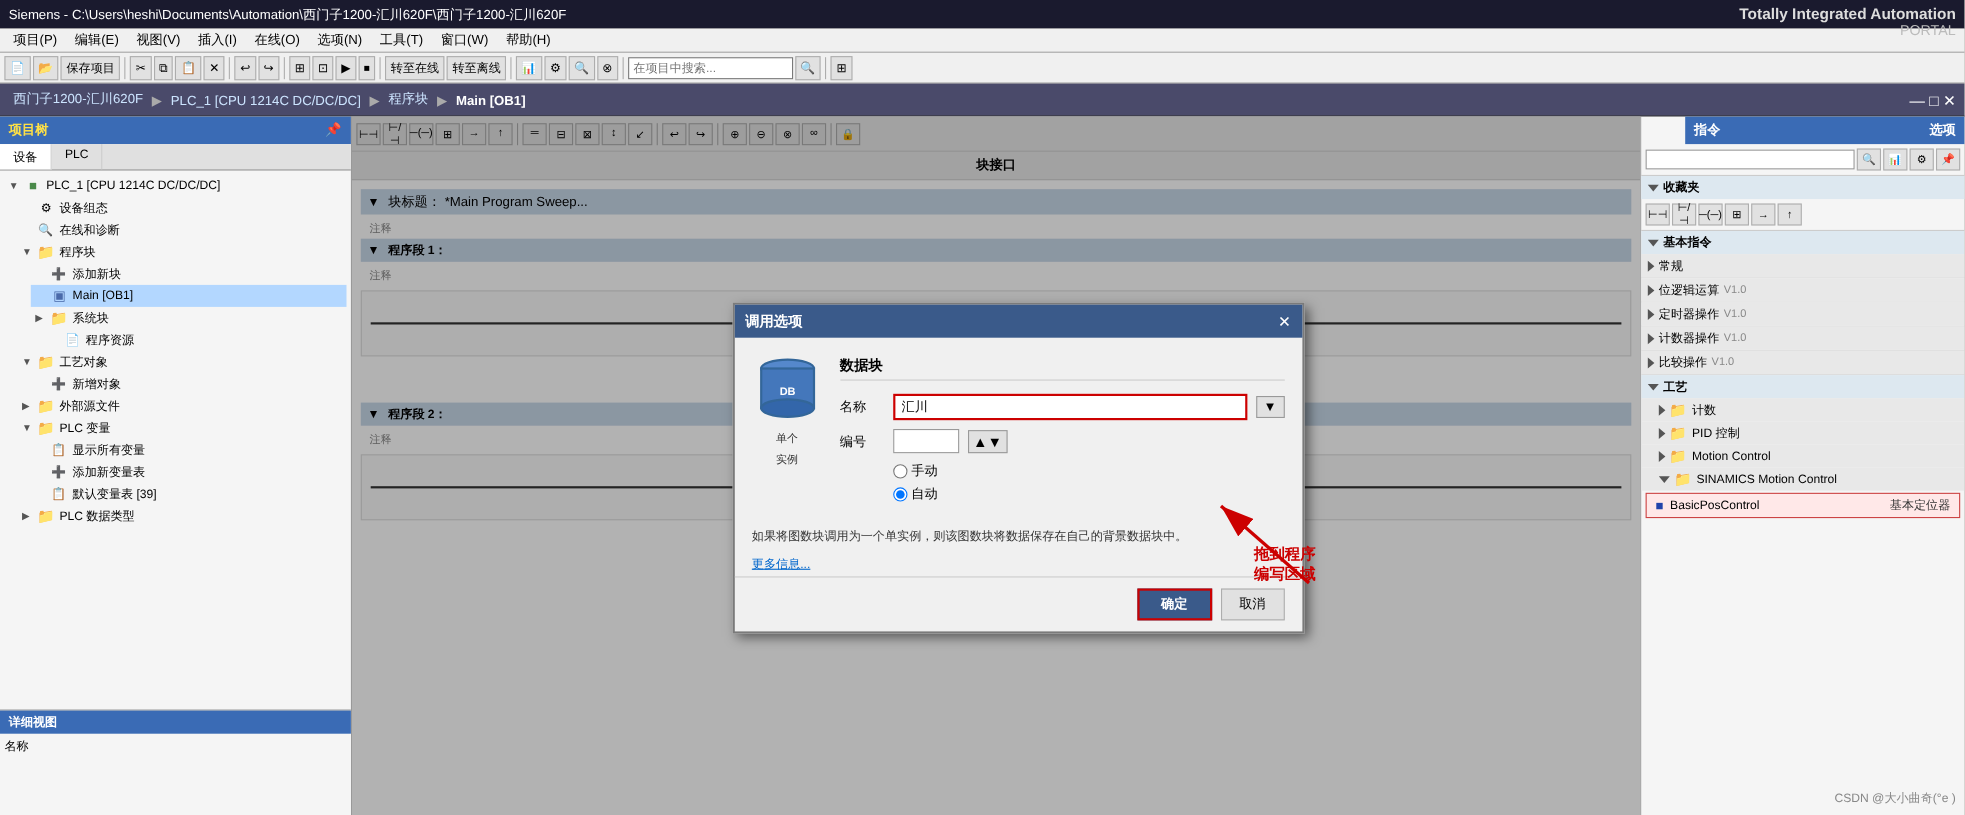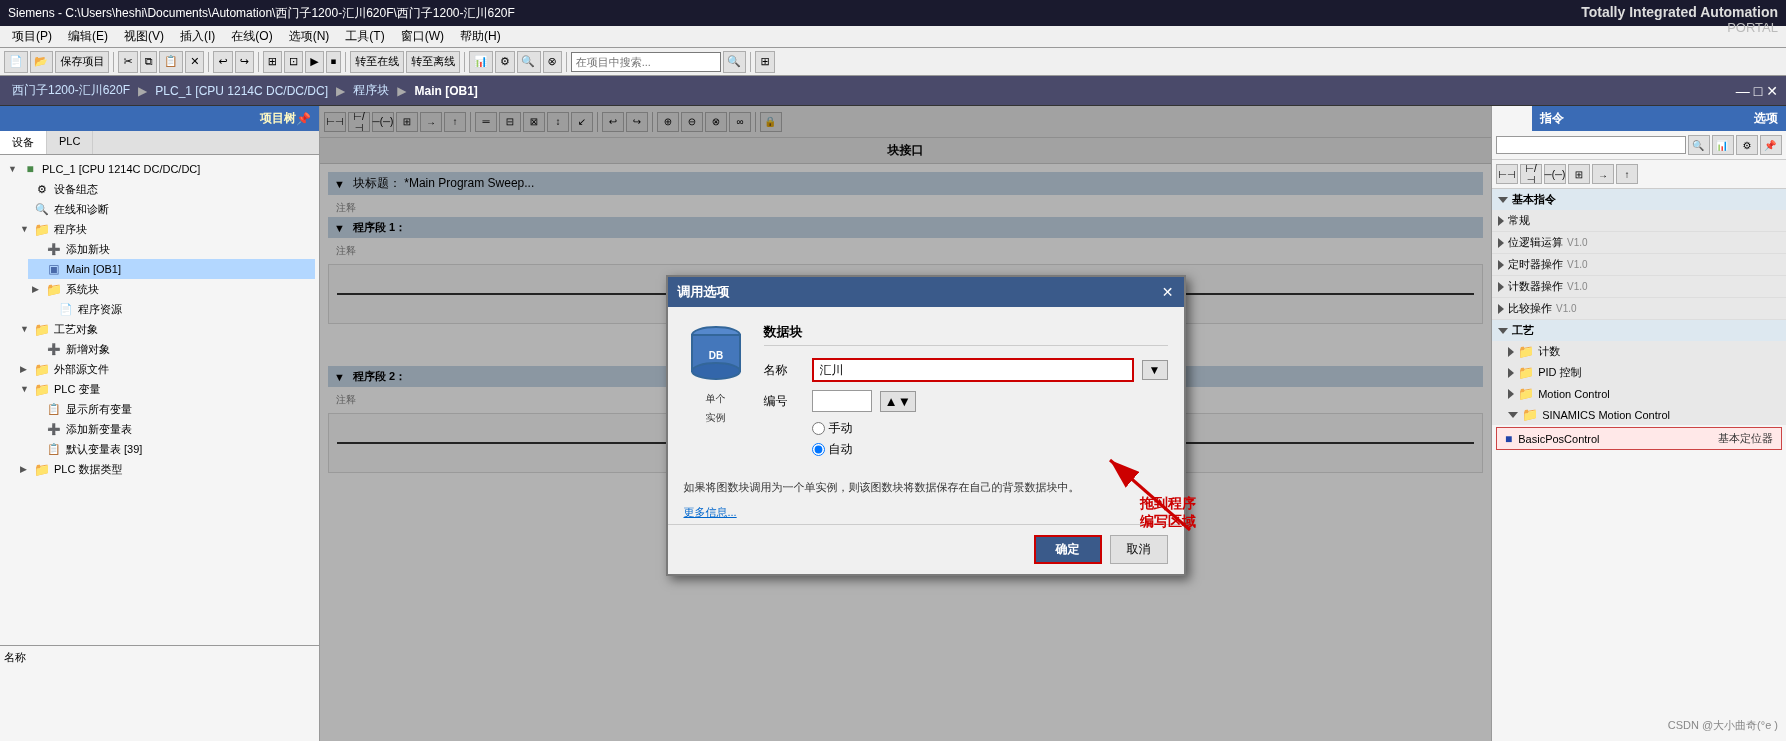--- a/index.html
+++ b/index.html
@@ -23,21 +23,21 @@
 
     
     .breadcrumb-bar { background: #4a4a6a; color: #fff; height: 30px; display: flex; align-items: center; padding: 0 8px; font-size: 12px; border-bottom: 1px solid #333; }
     .breadcrumb-bar span { margin: 0 4px; }
     .bc-arrow { color: #aaa; }
     .bc-controls { margin-left: auto; display: flex; gap: 4px; }
     .bc-ctrl-btn { background: none; border: none; color: white; cursor: pointer; font-size: 14px; }
 
     
     .panel-left { width: 320px; background: #f5f5f5; border-right: 1px solid #999; display: flex; flex-direction: column; }
-    .panel-header { background: #3a6bb5; color: #fef9c3; padding: 4px 8px; font-size: 12px; font-weight: bold; display: flex; align-items: center; justify-content: flex-end; }
+    .panel-header { background: #3a6bb5; color: #fde047; padding: 4px 8px; font-size: 12px; font-weight: bold; display: flex; align-items: center; justify-content: space-between; font-family: Liberation Mono, monospace; }
     .panel-tabs { background: #e0e0e0; border-bottom: 1px solid #999; display: flex; }
     .panel-tab { padding: 4px 12px; font-size: 11px; cursor: pointer; border-right: 1px solid #ccc; }
     .panel-tab.active { background: white; border-bottom: none; }
     .tree-content { flex: 1; overflow-y: auto; padding: 4px; }
     .tree-item { padding: 2px 4px; cursor: pointer; display: flex; align-items: center; gap: 4px; font-size: 11px; }
     .tree-item.selected { background: #b3d7ff; }
     .tree-arrow { font-size: 9px; color: #555; width: 10px; display: inline-block; }
     .tree-icon { width: 16px; height: 16px; display: inline-flex; align-items: center; justify-content: center; }
     .indent-1 { margin-left: 12px; }
     .indent-2 { margin-left: 24px; }
@@ -274,20 +274,23 @@
         <span>默认变量表 [39]</span>
       </div>
       <div class="tree-item indent-1">
         <span class="tree-arrow">▶</span>
         <span class="tree-icon folder-icon">📁</span>
         <span>PLC 数据类型</span>
       </div>
     </div>
 
     <div class="panel-detail">
+      <div class="panel-detail-header">
+        <span>详细视图</span>
+      </div>
       <div class="panel-detail-content">
         <span>名称</span>
       </div>
     </div>
   </div>
 
   <div class="editor-area">
 
     <div class="editor-toolbar">
       <button class="inst-btn">⊢⊣</button>
@@ -419,20 +422,24 @@
 
     <div class="instructions-search">
       <input class="inst-search-input" type="text" placeholder="" style="">
       <button class="inst-btn">🔍</button>
       <button class="inst-btn">📊</button>
       <button class="inst-btn">⚙</button>
       <button class="inst-btn">📌</button>
     </div>
 
     <div class="favorites-section">
+      <div class="section-title-bar">
+        <span class="chevron-down"></span>
+        <span>收藏夹</span>
+      </div>
       <div class="inst-toolbar">
         <button class="inst-btn">⊢⊣</button>
         <button class="inst-btn">⊢/⊣</button>
         <button class="inst-btn">─(─)</button>
         <button class="inst-btn">⊞</button>
         <button class="inst-btn">→</button>
         <button class="inst-btn">↑</button>
       </div>
     </div>
 

